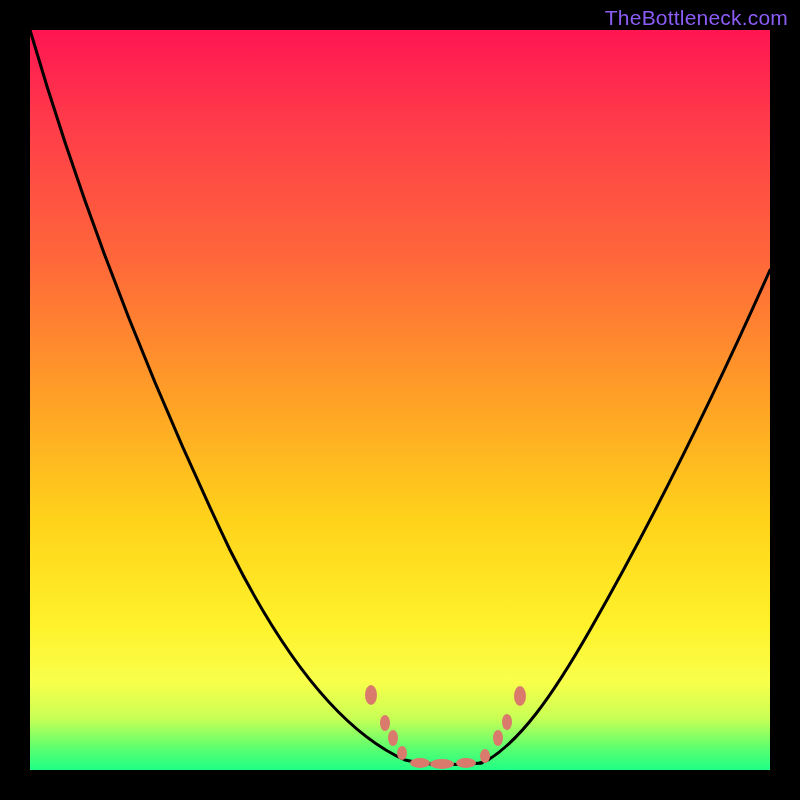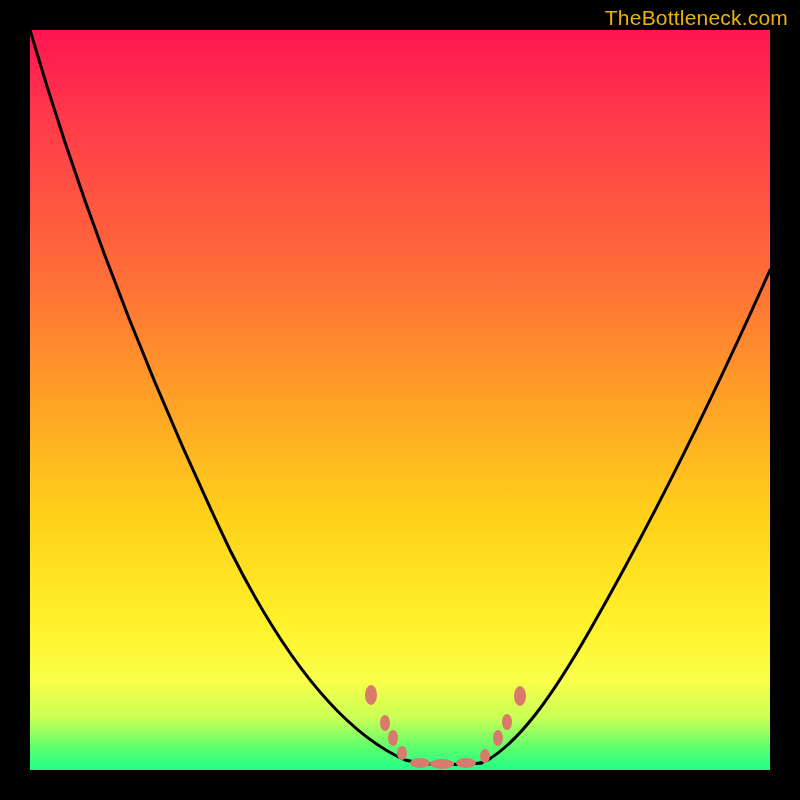--- a/index.html
+++ b/index.html
@@ -43,21 +43,21 @@
     left: 0;
     top: 0;
     width: 740px;
     height: 740px;
     overflow: visible;
   }
   .watermark {
     position: absolute;
     top: 6px;
     right: 12px;
-    color: #eab308;
+    color: #8b5cf6;
     font-size: 21px;
     letter-spacing: 0.2px;
     font-weight: 400;
     user-select: none;
   }
 </style>
 </head>
 <body>
 
 <div class="frame">

